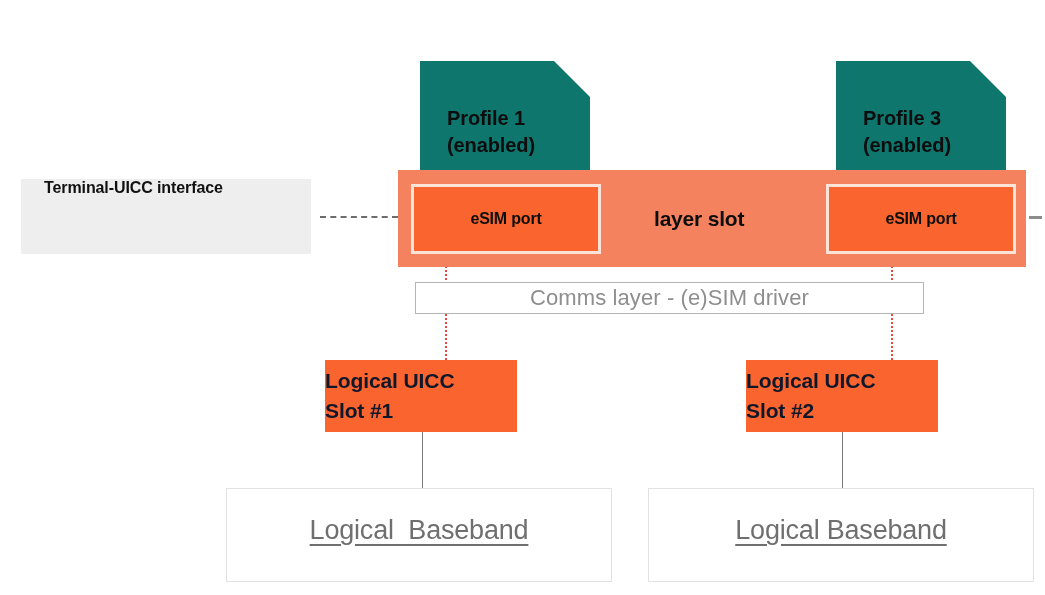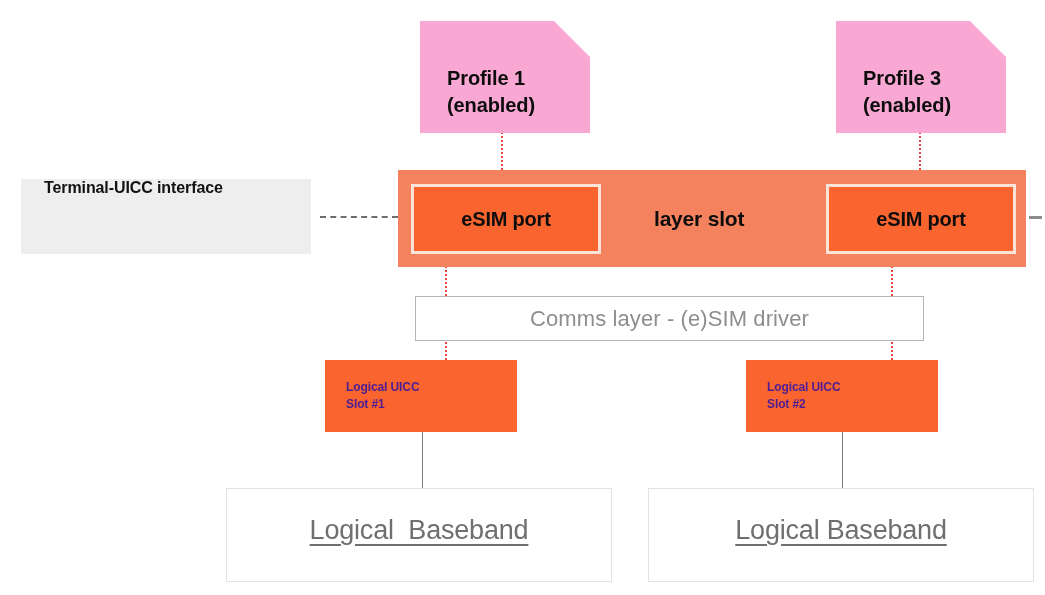--- a/index.html
+++ b/index.html
@@ -17,23 +17,24 @@
     height: 595px;
     background: #ffffff;
     overflow: hidden;
   }
 
   
   .abs { position: absolute; box-sizing: border-box; }
 
   
   .profile-card {
-    background: #f9a8d4;
+    background: #0f766e;
     -webkit-clip-path: polygon(0 0, calc(100% - 36px) 0, 100% 36px, 100% 100%, 0 100%);
     clip-path: polygon(0 0, calc(100% - 36px) 0, 100% 36px, 100% 100%, 0 100%);
+    margin-top: 40px;
   }
   .profile-label {
     position: absolute;
     left: 27px;
     top: 44px;
     font-size: 20px;
     font-weight: bold;
     color: #0d0d0d;
     line-height: 1.34;
     letter-spacing: -0.1px;
@@ -53,21 +54,21 @@
     white-space: nowrap;
   }
   .port-box {
     background: #f9642f;
     border: 3px solid #fbe3d8;
     display: flex;
     align-items: center;
     justify-content: center;
   }
   .port-label {
-    font-size: 20px;
+    font-size: 16px;
     font-weight: bold;
     color: #0d0d0d;
     letter-spacing: -0.2px;
     white-space: nowrap;
   }
 
   
   .terminal-box {
     background: #eeeeee;
     display: flex;
@@ -98,24 +99,23 @@
     white-space: nowrap;
   }
 
   
   .uicc-box {
     background: #f9642f;
     display: flex;
     align-items: center;
   }
   .uicc-label {
-    padding-left: 21px;
-    font-size: 12px;
-    font-weight: bold;
-    color: #4c1d95;
+    font-size: 21px;
+    font-weight: bold;
+    color: #0f172a;
     line-height: 1.45;
     letter-spacing: -0.1px;
     white-space: pre-line;
   }
 
   
   .baseband-box {
     background: #ffffff;
     border: 1.5px solid #e2e2e2;
   }
@@ -190,21 +190,21 @@
 
     <span class="slot-title" style="left:256px; top:37px;">layer slot</span>
 
     <div class="port-box abs" style="left:428px; top:14px; width:190px; height:70px;">
       <span class="port-label">eSIM port</span>
     </div>
   </div>
 
   <div class="stub-h abs" style="left:1029px; top:216px; width:13px;"></div>
 
-  <div class="comms-box abs" style="left:415px; top:296px; width:509px; height:45px;text-align:right;">
+  <div class="comms-box abs" style="left:415px; top:282px; width:509px; height:32px;text-align:right;">
     <span class="comms-label">Comms layer - (e)SIM driver</span>
   </div>
 
   <div class="uicc-box abs" style="left:325px; top:360px; width:192px; height:72px;">
     <span class="uicc-label">Logical UICC
 Slot #1</span>
   </div>
 
   <div class="uicc-box abs" style="left:746px; top:360px; width:192px; height:72px;">
     <span class="uicc-label">Logical UICC

